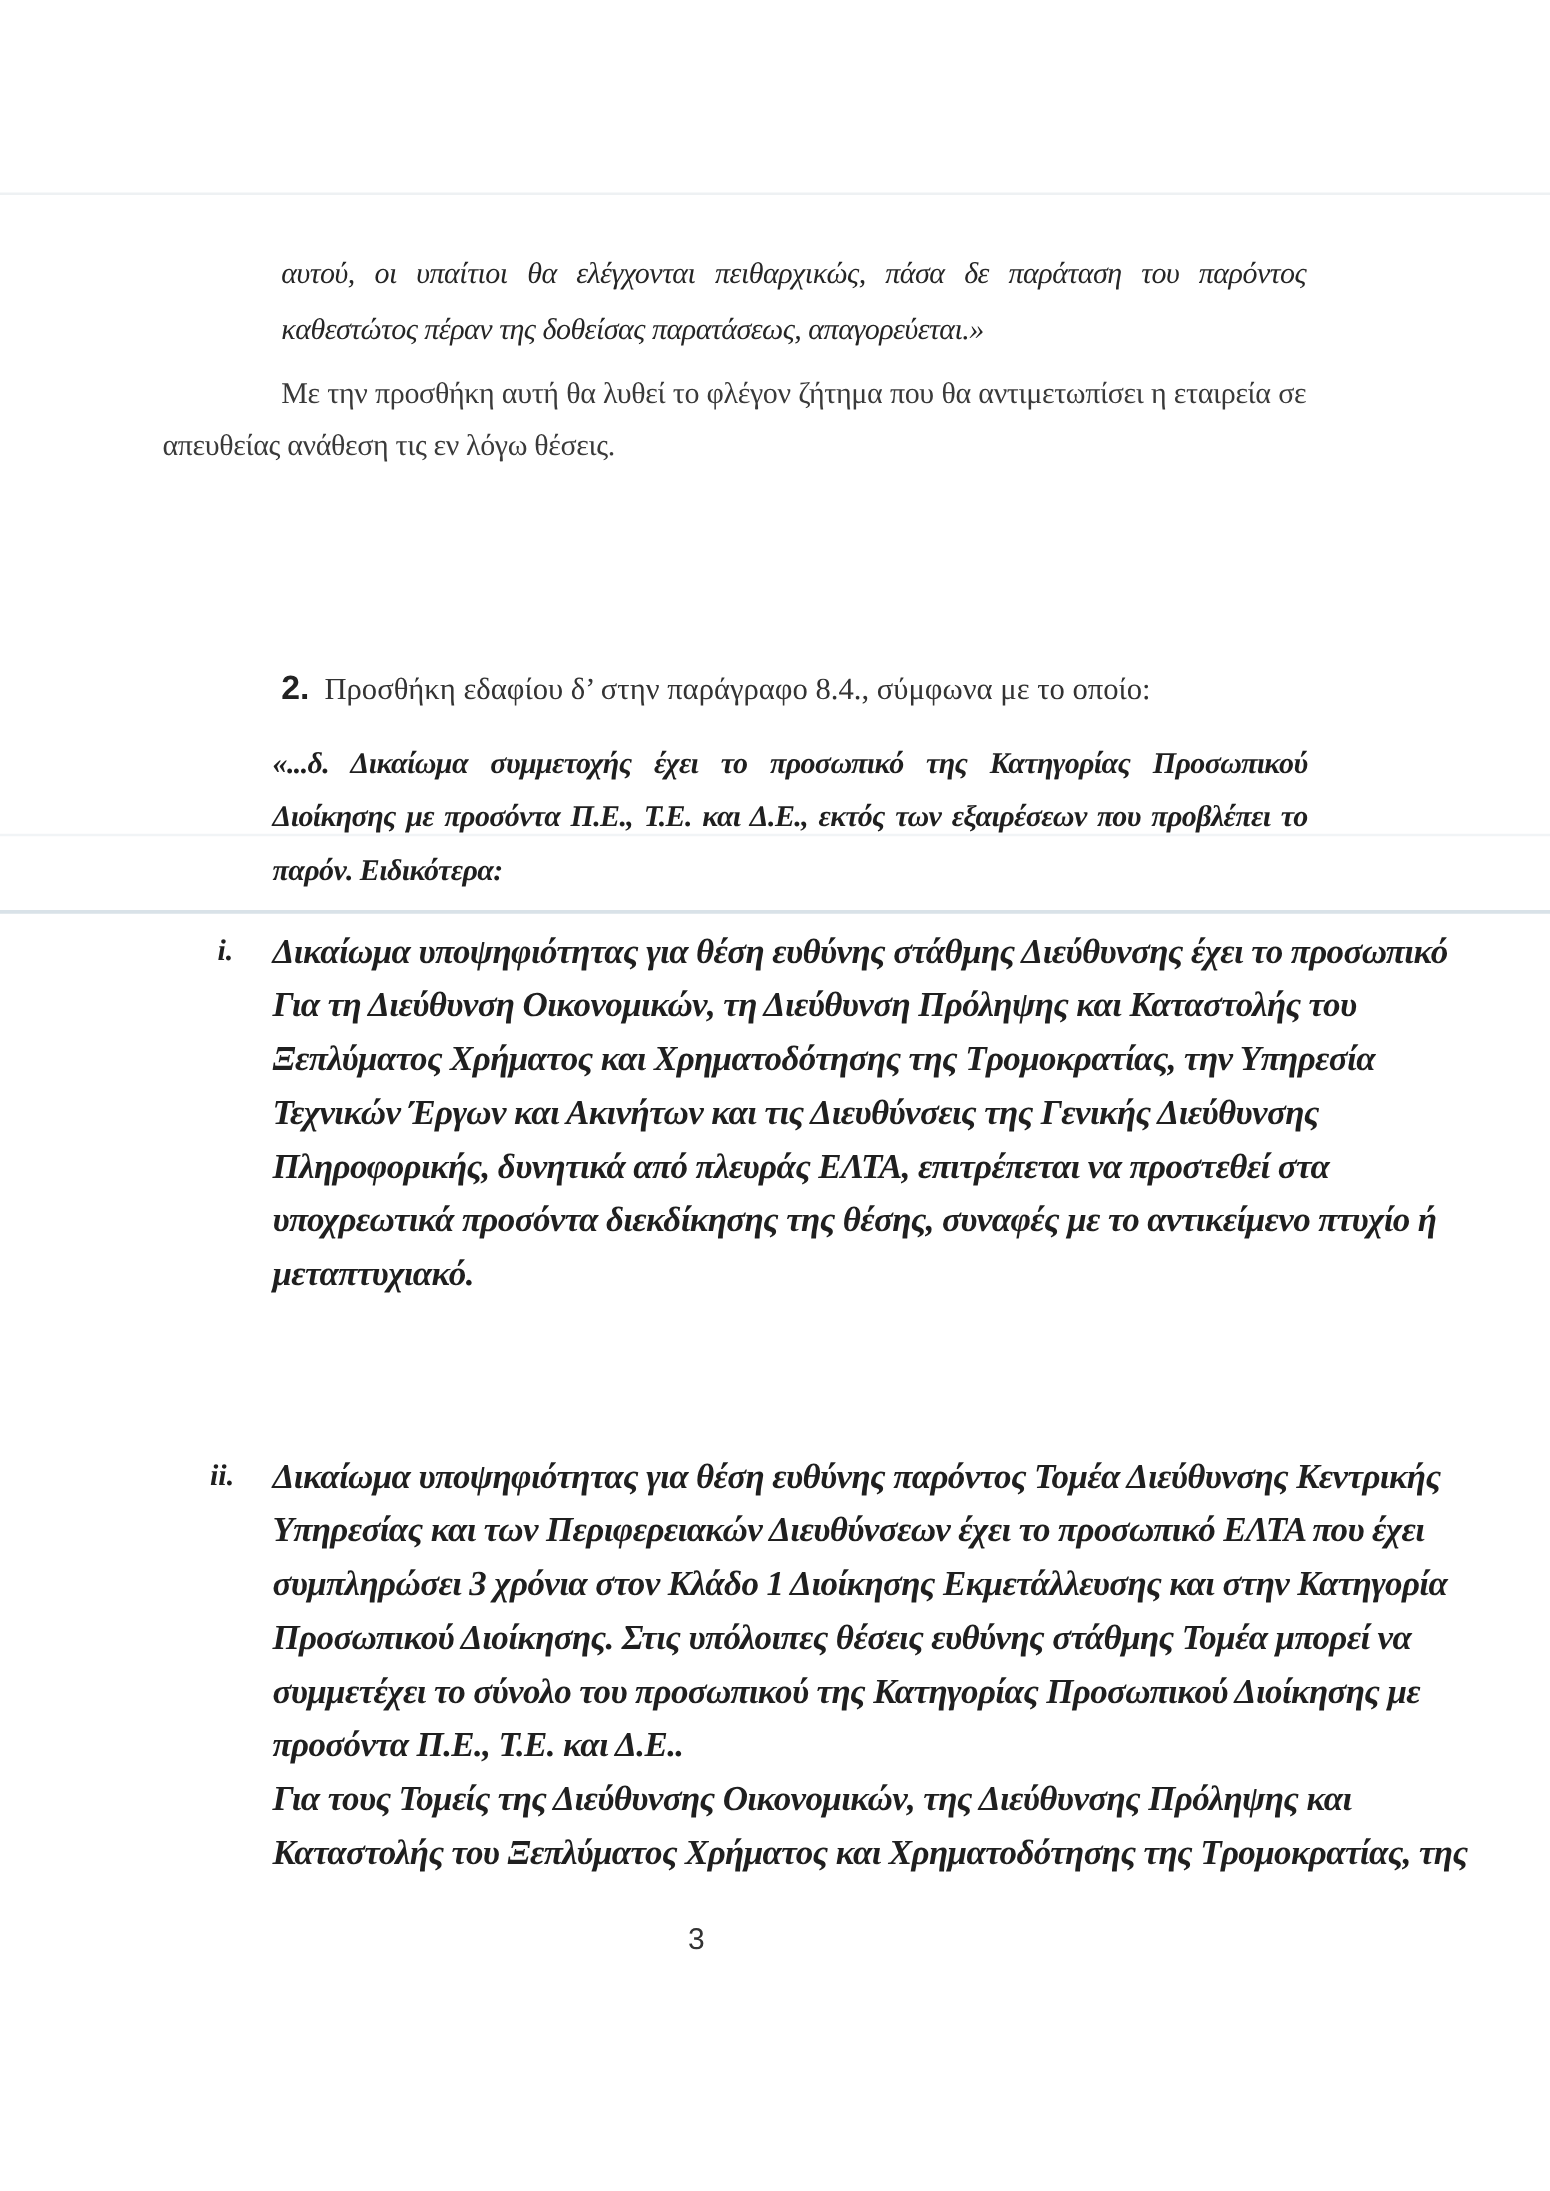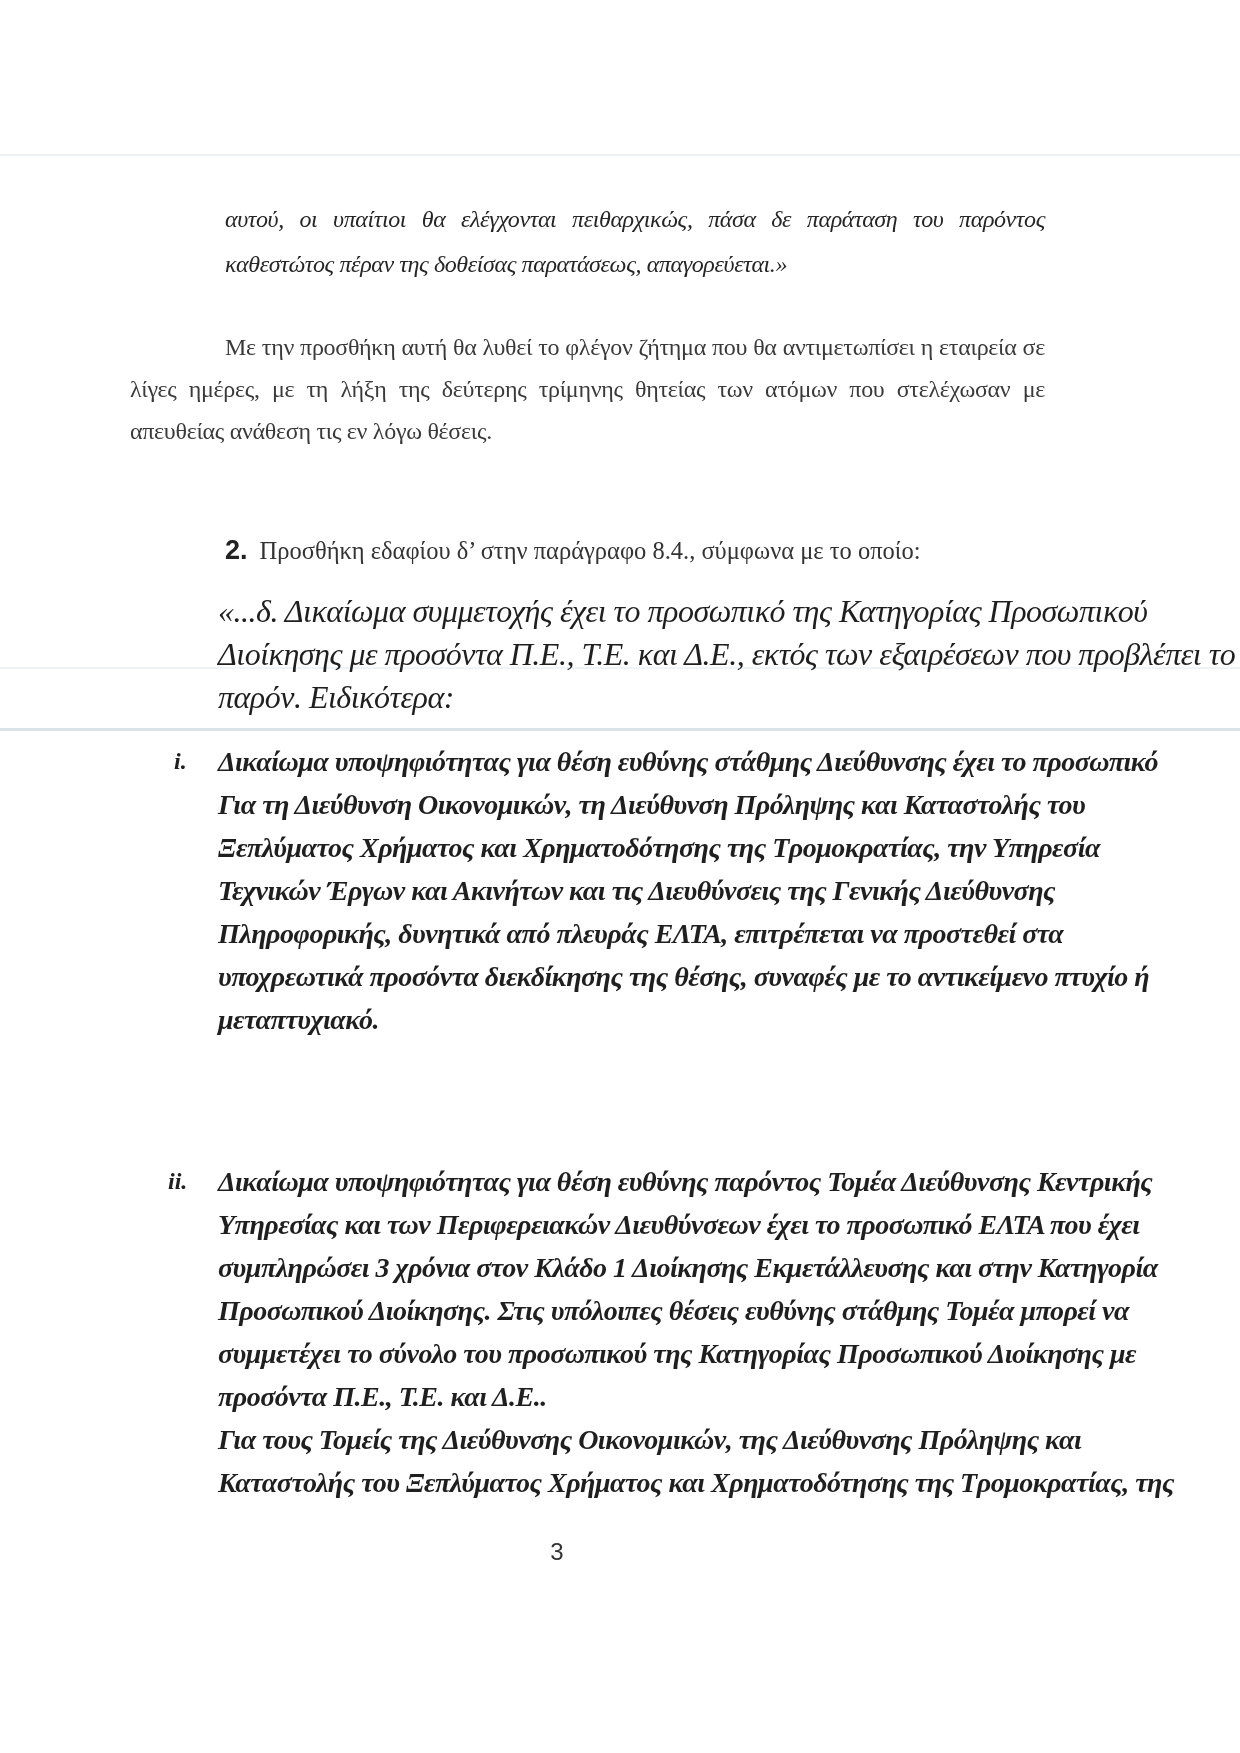--- a/index.html
+++ b/index.html
@@ -21,29 +21,29 @@
   }
   .jline.endline{text-align-last:left;}
 
   
   .bq1{left:225px;top:197px;width:820px;font-style:italic;font-size:24px;letter-spacing:-0.4px;}
   .bq1 .jline{height:45px;line-height:45px;}
 
   
   .p2{left:130px;top:294px;width:915px;font-size:24px;letter-spacing:-0.3px;color:#3a3a3a;}
   .p2 .jline{height:42px;line-height:42px;}
-  .p2 .firstline{padding-left:95px;margin-top:32px;}
+  .p2 .firstline{padding-left:95px;}
 
   
   .h2{left:225px;top:531px;height:38px;line-height:38px;white-space:nowrap;}
   .h2 .num{font-family:"Liberation Sans","DejaVu Sans",sans-serif;font-weight:700;font-size:27px;color:#222;}
   .h2 .txt{font-size:24.5px;color:#333;margin-left:12px;}
 
   
-  .qd{left:218px;top:590px;width:828px;font-style:italic;font-weight:400;font-size:32px;letter-spacing:-0.5px;color:#1f1f1f;}
+  .qd{left:218px;top:590px;width:828px;font-style:italic;font-weight:700;font-size:24px;letter-spacing:-0.5px;color:#1f1f1f;}
   .qd .jline{height:43px;line-height:43px;}
 
   
   .itemtext{width:828px;font-style:italic;font-weight:700;font-size:28px;letter-spacing:-0.5px;color:#1f1f1f;}
   .itemtext .jline{height:43px;line-height:43px;}
   .marker{font-style:italic;font-weight:700;font-size:24px;color:#1f1f1f;height:43px;line-height:43px;}
 
   .footer{left:0;top:1538px;width:1114px;text-align:center;
     font-family:"Liberation Sans","DejaVu Sans",sans-serif;font-size:24px;color:#333;}
 </style>
@@ -56,21 +56,20 @@
   <div class="scanline" style="top:667px;height:2px;background:#f1f4f6;"></div>
   <div class="scanline" style="top:728px;height:3px;background:#d9e2e8;"></div>
 
   <div class="abs bq1">
     <div class="jline">αυτού, οι υπαίτιοι θα ελέγχονται πειθαρχικώς, πάσα δε παράταση του παρόντος</div>
     <div class="jline endline">καθεστώτος πέραν της δοθείσας παρατάσεως, απαγορεύεται.»</div>
   </div>
 
   <div class="abs p2">
     <div class="jline firstline">Με την προσθήκη αυτή θα λυθεί το φλέγον ζήτημα που θα αντιμετωπίσει η εταιρεία σε</div>
-    <div class="jline">λίγες ημέρες, με τη λήξη της δεύτερης τρίμηνης θητείας των ατόμων που στελέχωσαν με</div>
     <div class="jline endline">απευθείας ανάθεση τις εν λόγω θέσεις.</div>
   </div>
 
   <div class="abs h2">
     <span class="num">2.</span><span class="txt">Προσθήκη εδαφίου δ’ στην παράγραφο 8.4., σύμφωνα με το οποίο:</span>
   </div>
 
   <div class="abs qd">
     <div class="jline">«...δ. Δικαίωμα συμμετοχής έχει το προσωπικό της Κατηγορίας Προσωπικού</div>
     <div class="jline">Διοίκησης με προσόντα Π.Ε., Τ.Ε. και Δ.Ε., εκτός των εξαιρέσεων που προβλέπει το</div>

